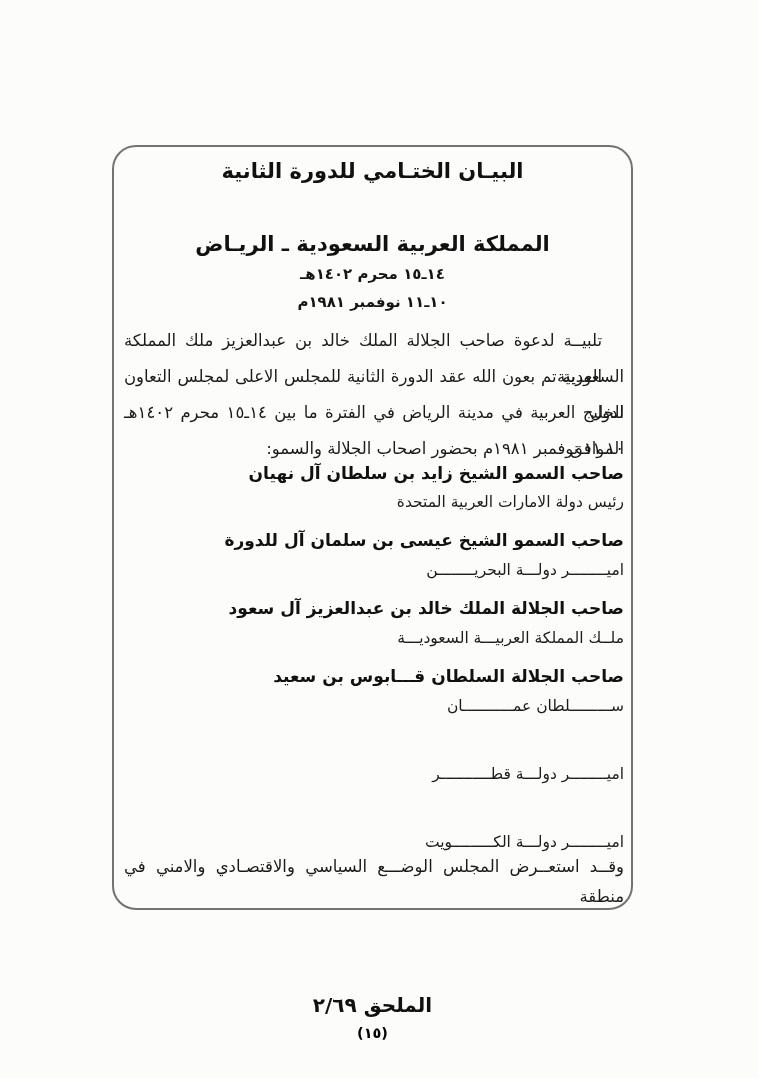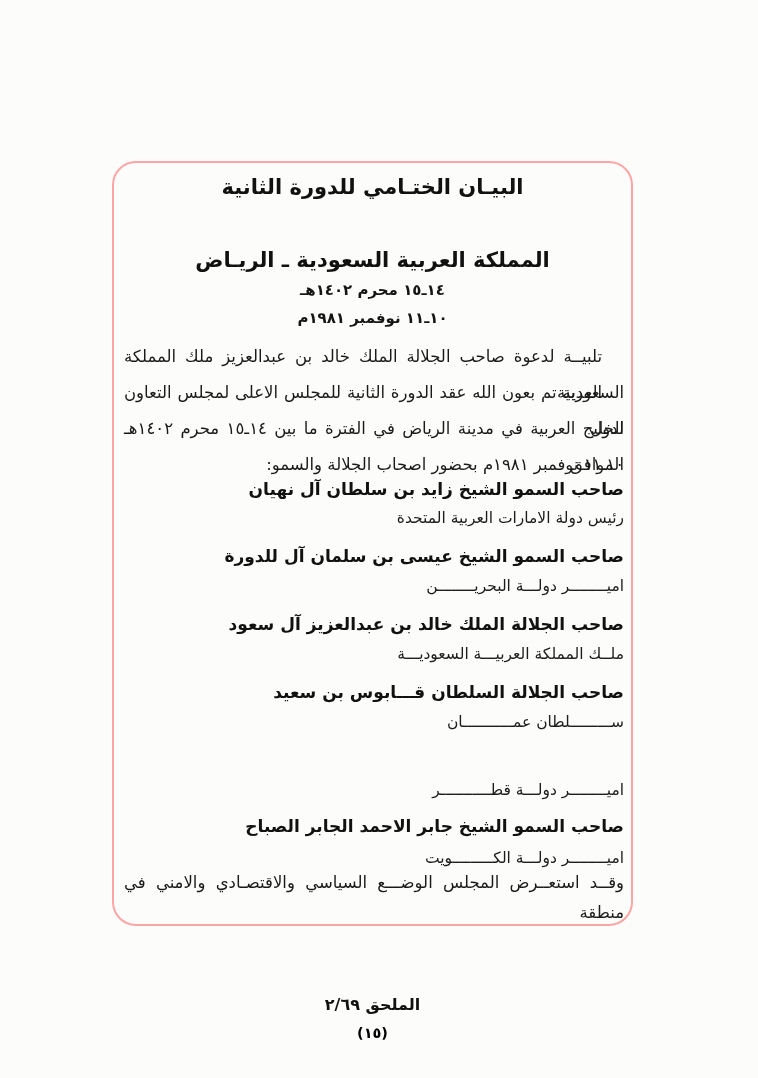--- a/index.html
+++ b/index.html
@@ -3,21 +3,21 @@
 <meta charset="utf-8">
 <style>
   html,body{margin:0;padding:0;background:#e8e8e8;}
   .page{
     position:relative;width:758px;height:1078px;margin:0 auto;
     background:#fcfcfa;color:#161616;overflow:hidden;
     font-family:"DejaVu Sans",sans-serif;direction:rtl;
   }
   .frame{
     position:absolute;left:112px;top:145px;width:521px;height:765px;
-    border:2px solid #fca5a5;border-radius:24px;box-sizing:border-box;margin-top:16px;
+    border:2px solid #737373;border-radius:24px;box-sizing:border-box;
   }
   .t-line{position:absolute;left:0;right:0;text-align:center;font-weight:bold;
     font-size:21px;line-height:36px;letter-spacing:0;color:#111;}
   .t1{top:6px;} .t2{top:43px;} .t3{top:79px;}
   .d-line{position:absolute;left:0;right:0;text-align:center;font-weight:bold;
     font-size:15px;line-height:24px;color:#151515;}
   .d1{top:115px;} .d2{top:143px;}
   .body-line{position:absolute;left:10px;right:7px;font-size:16.5px;line-height:36px;color:#1a1a1a;}
   .just{text-align:justify;text-align-last:justify;}
   .bl1{top:176px;padding-right:22px;}
@@ -29,21 +29,21 @@
     font-size:15.5px;line-height:24px;color:#1c1c1c;}
   .n1{top:312px;} .c1{top:343px;}
   .n2{top:379px;} .c2{top:411px;}
   .n3{top:447px;} .c3{top:479px;}
   .n4{top:515px;} .c4{top:547px;}
   .n5{top:583px;} .c5{top:615px;}
   .n6{top:649px;} .c6{top:683px;}
   .closing{position:absolute;left:10px;right:7px;top:705px;
     font-size:16.5px;line-height:30px;color:#1a1a1a;text-align:justify;text-align-last:justify;}
   .footer-annex{position:absolute;left:112px;width:521px;top:995px;text-align:center;
-    font-weight:bold;font-size:16px;line-height:20px;color:#111;}
+    font-weight:bold;font-size:20px;line-height:20px;color:#111;}
   .footer-page{position:absolute;left:112px;width:521px;top:1022px;text-align:center;
     font-weight:bold;font-size:14.5px;line-height:22px;color:#000000;}
 </style>
 </head>
 <body>
 
 <div class="page">
 
   <div class="frame">
 
@@ -65,21 +65,20 @@
     <div class="country c2">اميــــــــر دولـــة البحريــــــــن</div>
 
     <div class="name n3">صاحب الجلالة الملك خالد بن عبدالعزيز آل سعود</div>
     <div class="country c3">ملــك المملكة العربيـــة السعوديـــة</div>
 
     <div class="name n4">صاحب الجلالة السلطان قـــابوس بن سعيد</div>
     <div class="country c4">ســـــــــلطان عمـــــــــــان</div>
 
     <div class="country c5">اميــــــــر دولـــة قطـــــــــــر</div>
 
-    <div class="name n6">صاحب السمو الشيخ جابر الاحمد الجابر الصباح</div>
     <div class="country c6">اميــــــــر دولـــة الكـــــــــويت</div>
 
     <div class="closing">وقــد استعــرض المجلس الوضـــع السياسي والاقتصـادي والامني في منطقة</div>
 
   </div>
 
   <div class="footer-annex">الملحق ٢/٦٩</div>
   <div class="footer-page">(١٥)</div>
 
 </div>

